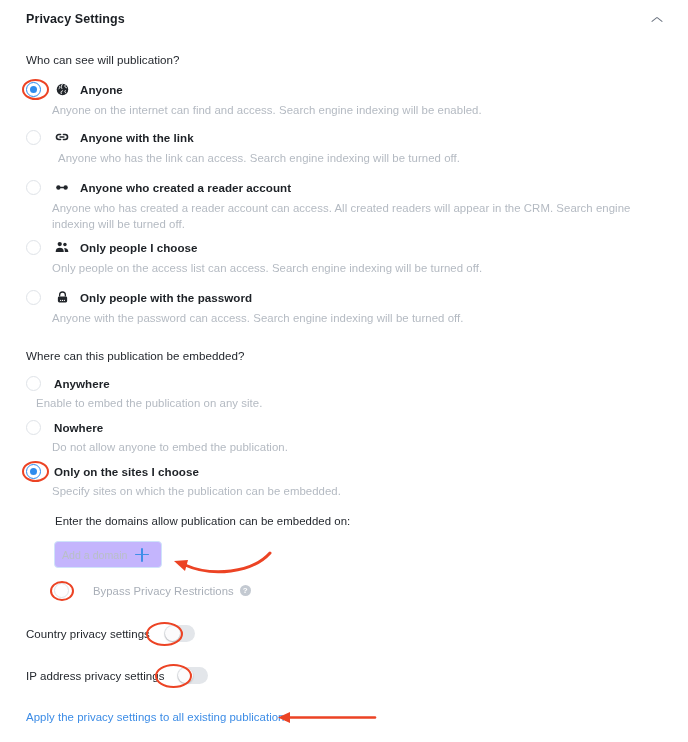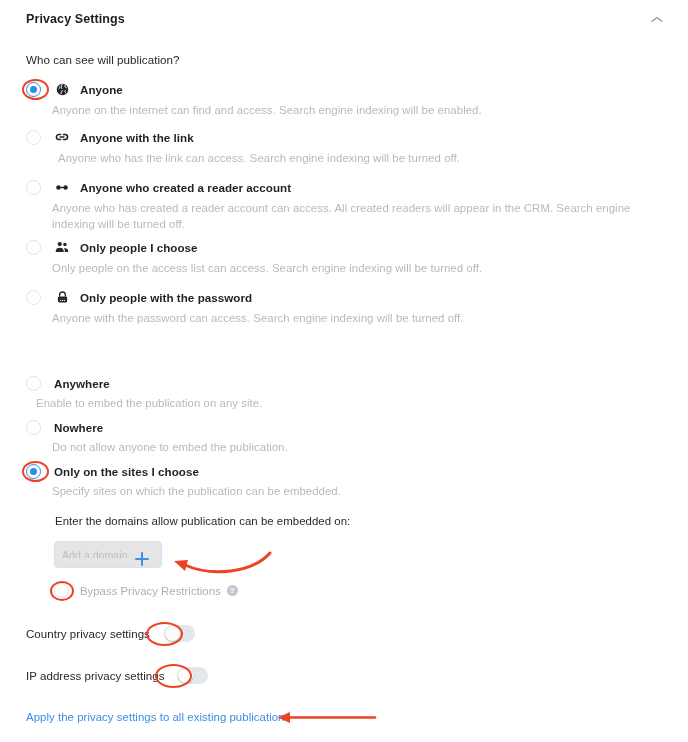--- a/index.html
+++ b/index.html
@@ -151,22 +151,23 @@
     letter-spacing: 0.05px;
   }
   .domain-field {
     position: absolute;
     left: 54px;
     top: 541px;
     width: 108px;
     height: 27px;
     border: 1px solid #cfe3fa;
     border-radius: 4px;
-    background: #e5e5e5;
-    display: flex;
+    background: #c4b5fd;
+    display: flex;
+    align-items: center;
     box-sizing: border-box;
     padding: 9px 7px;
     cursor: text;
   }
   .domain-input {
     border: none;
     outline: none;
     font-family: "Liberation Sans", sans-serif;
     font-size: 10.6px;
     color: #3d4249;
@@ -205,21 +206,21 @@
     border-radius: 50%;
     border: 1px solid #dfe3e8;
     background: #fff;
     box-sizing: border-box;
     cursor: pointer;
     flex: 0 0 auto;
   }
   .bypass-label {
     font-size: 11.3px;
     color: #a9afb8;
-    margin-left: 11px;
+    margin-left: 24px;
     letter-spacing: 0.05px;
   }
   .help-icon {
     width: 11px;
     height: 11px;
     border-radius: 50%;
     background: #c3c9d1;
     color: #fff;
     font-size: 8px;
     line-height: 11px;
@@ -368,20 +369,21 @@
           <circle cx="9" cy="16.6" r="0.95" fill="#ffffff"></circle>
           <circle cx="12" cy="16.6" r="0.95" fill="#ffffff"></circle>
           <circle cx="15" cy="16.6" r="0.95" fill="#ffffff"></circle>
         </svg>
       </span>
       <span class="opt-label">Only people with the password</span>
     </div>
     <div class="opt-desc" style="margin-left:26px;margin-top:5px">Anyone with the password can access. Search engine indexing will be turned off.</div>
   </div>
 
+  <div class="section-question" style="top:349px">Where can this publication be embedded?</div>
 
   <div class="opt" style="top:374px">
     <div class="opt-row">
       <span class="radio"></span>
       <span class="opt-label" style="margin-left:13px">Anywhere</span>
     </div>
     <div class="opt-desc" style="margin-left:10px;margin-top:4px">Enable to embed the publication on any site.</div>
   </div>
 
   <div class="opt" style="top:462px">

